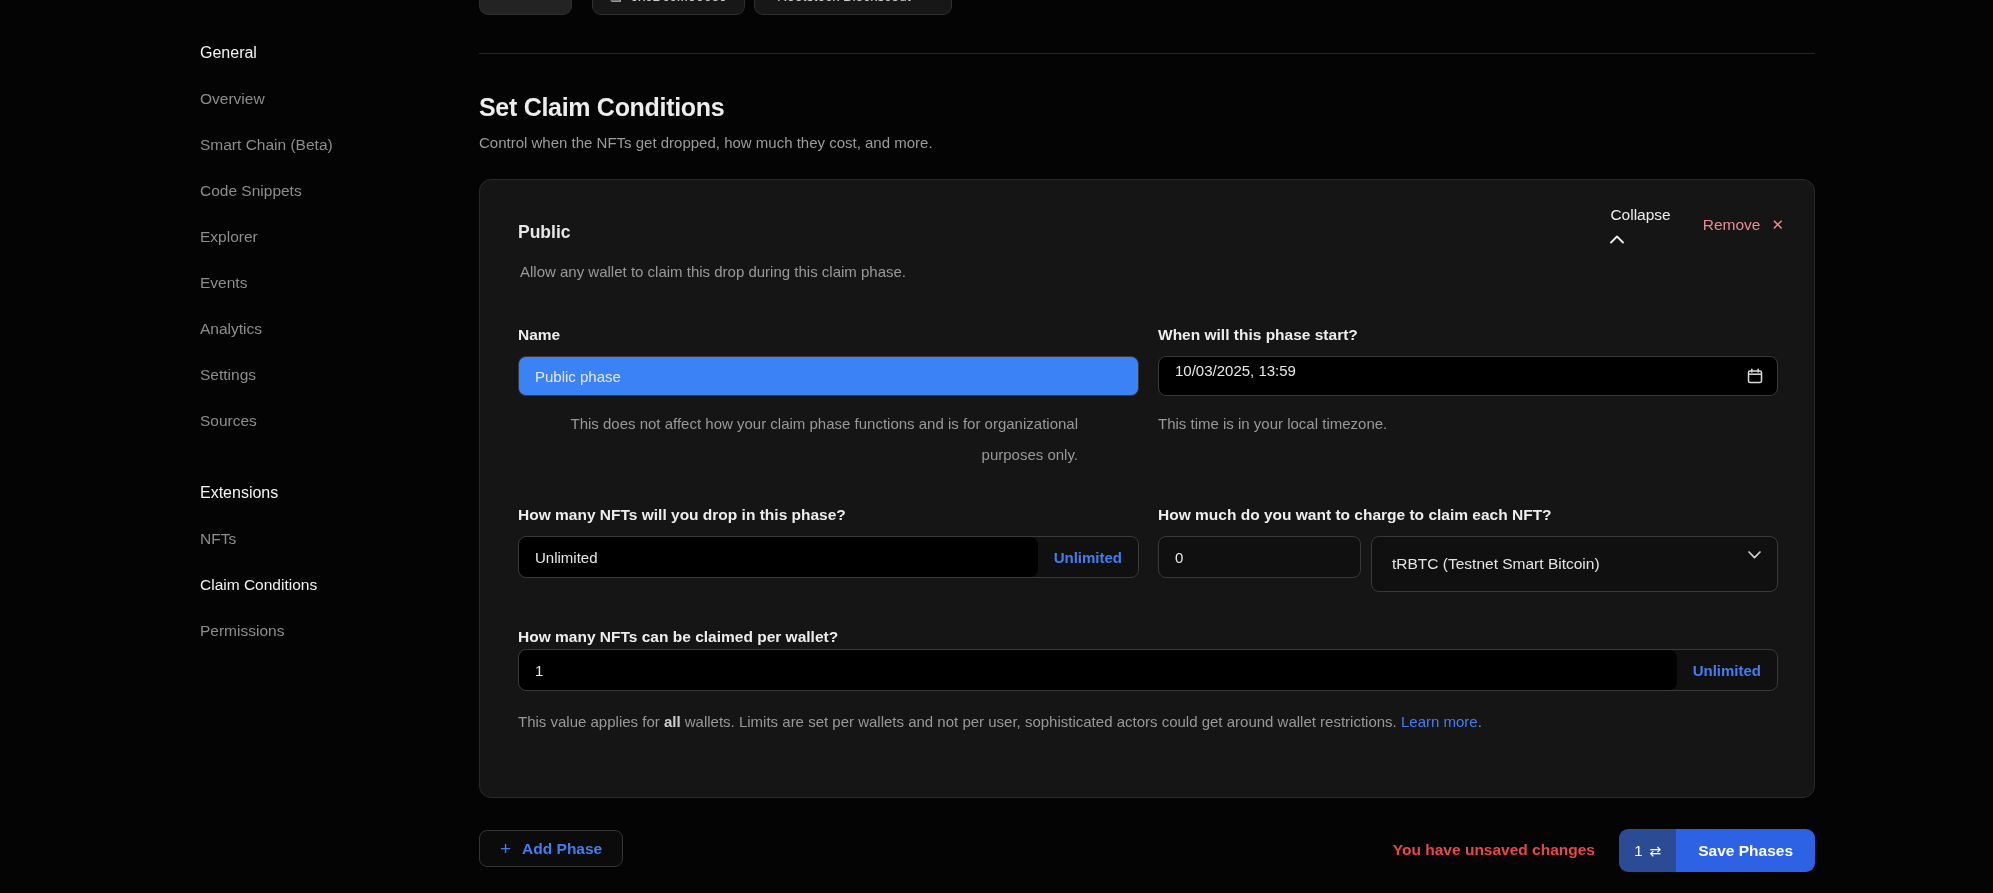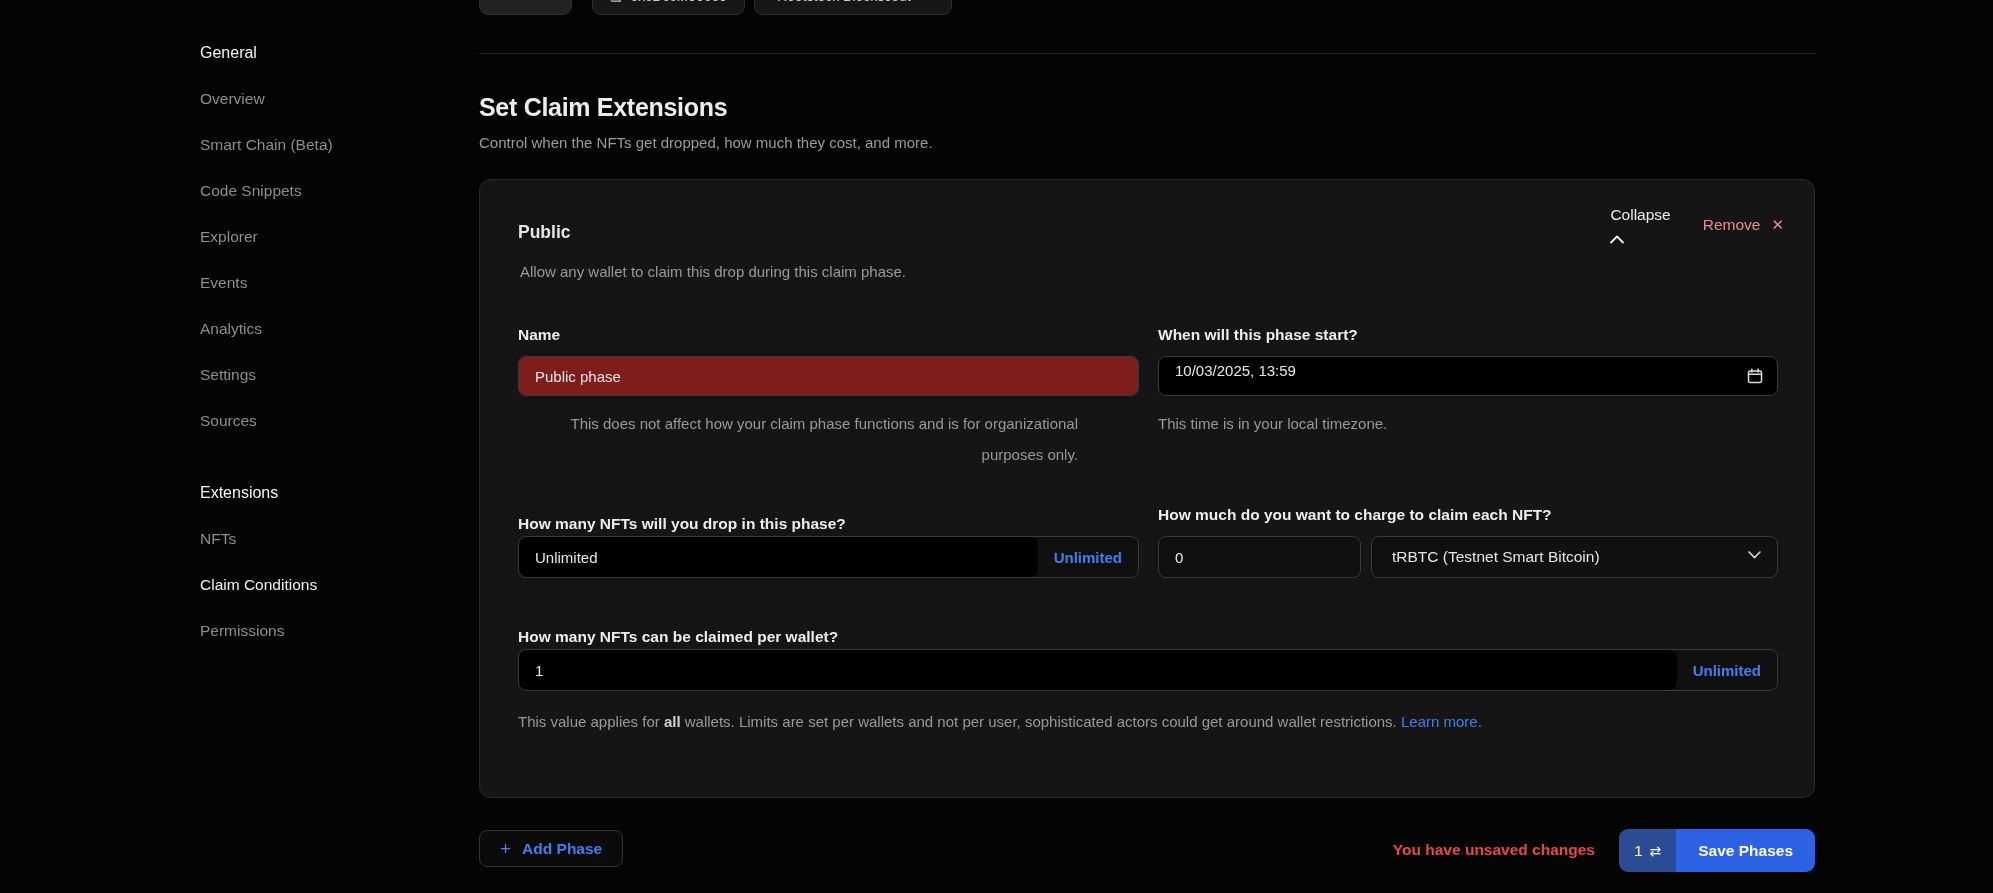--- a/index.html
+++ b/index.html
@@ -47,21 +47,21 @@
 
   .card-actions { position:absolute; right:30px; top:26px; display:flex; align-items:center; gap:32px; }
   .collapse-btn { display:flex; gap:11px; color:#ededed; font-size:15.5px; cursor:pointer;flex-direction:column; }
   .remove-btn   { display:flex; align-items:center; gap:11px; color:#e78d90; font-size:15.5px; cursor:pointer; }
   .remove-btn .x-glyph { font-size:15px; }
 
   .field-label { position:absolute; font-size:15.5px; font-weight:700; color:#ededed; }
   .help-text   { position:absolute; font-size:15px; color:#989898; line-height:31px; }
 
   .text-input {
-    position:absolute; height:40px; background:#7f1d1d; border:1px solid #393939; border-radius:8px;
+    position:absolute; height:40px; background:#3b82f6; border:1px solid #393939; border-radius:8px;
     color:#e8e8e8; font-size:15px; padding:0 16px; font-family:"Liberation Sans", sans-serif;
     outline:none; width:100%;
   }
   .input-wrap { position:absolute; }
   .input-wrap .text-input { position:relative; display:block; }
 
   .date-wrap { position:absolute; }
   .date-wrap input { width:100%; height:40px; background:#000; border:1px solid #393939; border-radius:8px;
     color:#e8e8e8; font-size:15px; padding:0 44px 12px 16px; font-family:"Liberation Sans", sans-serif; outline:none; }
   .cal-icon { position:absolute; right:15px; top:12px; }
@@ -77,21 +77,21 @@
   .split-suffix {
     display:flex; align-items:center; padding:0 16px;
     font-size:15px; font-weight:600; cursor:pointer;
   }
 
   .price-input {
     position:absolute; height:42px; background:#101010; border:1px solid #393939; border-radius:8px;
     color:#e8e8e8; font-size:15px; padding:0 16px; font-family:"Liberation Sans", sans-serif; outline:none;
   }
   .currency-select {
-    position:absolute; height:42px; background:#101010; border:1px solid #393939; border-radius:8px;
+    position:absolute; height:56px; background:#101010; border:1px solid #393939; border-radius:8px;
     color:#e5e5e5; font-size:15.5px; display:flex; align-items:center; padding:0 44px 0 20px; cursor:pointer;
   }
   .currency-select .chev { position:absolute; right:16px; top:14px; }
 
   .inline-bold { font-weight:700; color:#cfcfcf; }
 
   
   #add-phase-btn {
     position:absolute; left:0; top:830px; height:37px; padding:0 20px;
     background:#0b0b0b; border:1px solid #343434; border-radius:8px;
@@ -136,21 +136,21 @@
     <span class="mini-icon">❏</span>
     <span>0xcDcc...906e9</span>
   </button>
   <button class="top-btn" id="explorer-btn">
     <span>Rootstock Blockscout</span>
     <span class="mini-icon">⧉</span>
   </button>
 
   <div id="divider"></div>
 
-  <h1 id="page-title">Set Claim Extensions</h1>
+  <h1 id="page-title">Set Claim Conditions</h1>
   <p id="page-subtitle">Control when the NFTs get dropped, how much they cost, and more.</p>
 
   <section id="phase-card">
 
     <h2 class="card-title">Public</h2>
     <p class="card-desc">Allow any wallet to claim this drop during this claim phase.</p>
 
     <div class="card-actions">
       <div class="collapse-btn">
         <span>Collapse</span>
@@ -175,21 +175,21 @@
       <input value="10/03/2025, 13:59" style="">
       <svg class="cal-icon" width="16" height="16" viewBox="0 0 16 16" fill="none">
           <rect x="1.5" y="3" width="13" height="11.5" rx="1.6" stroke="#dcdcdc" stroke-width="1.5"></rect>
           <path d="M4.8 1.2 V4" stroke="#dcdcdc" stroke-width="1.5" stroke-linecap="round"></path>
           <path d="M11.2 1.2 V4" stroke="#dcdcdc" stroke-width="1.5" stroke-linecap="round"></path>
           <path d="M1.5 6.2 H14.5" stroke="#dcdcdc" stroke-width="1.5"></path>
         </svg>
     </div>
     <p class="help-text" style="left:678px; top:228px; width:560px;">This time is in your local timezone.</p>
 
-    <label class="field-label" style="left:38px; top:335px;">How many NFTs will you drop in this phase?</label>
+    <label class="field-label" style="left:38px; top:326px;">How many NFTs will you drop in this phase?</label>
     <div class="split-field" style="left:38px; top:356px; width:621px;">
       <input value="Unlimited" style="">
       <span class="split-suffix" style="color:#437df2;">Unlimited</span>
     </div>
 
     <label class="field-label" style="left:678px; top:326px;">How much do you want to charge to claim each NFT?</label>
     <input class="price-input" style="left: 678px; top: 356px; width: 203px;" value="0">
     <div class="currency-select" style="left:891px; top:356px; width:407px;">
       <span>tRBTC (Testnet Smart Bitcoin)</span>
       <svg class="chev" width="13" height="8" viewBox="0 0 13 8" fill="none">

